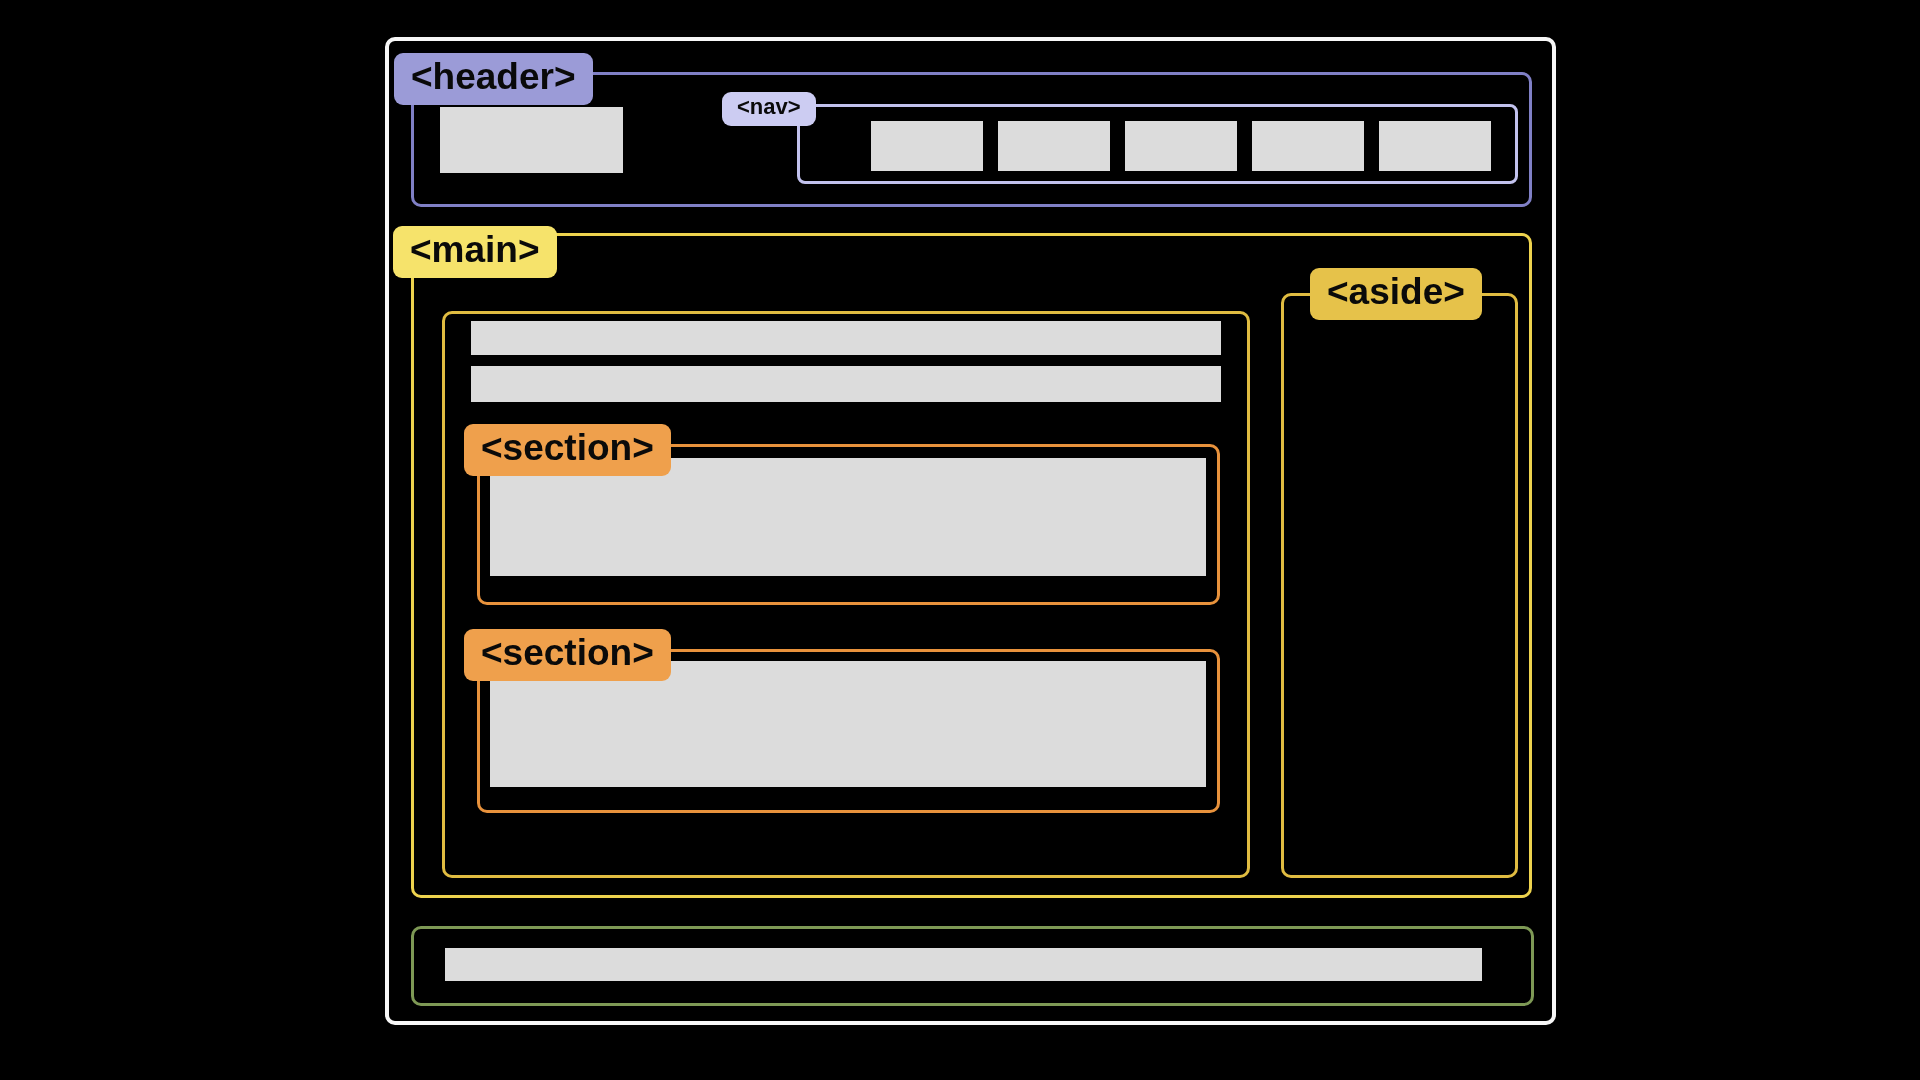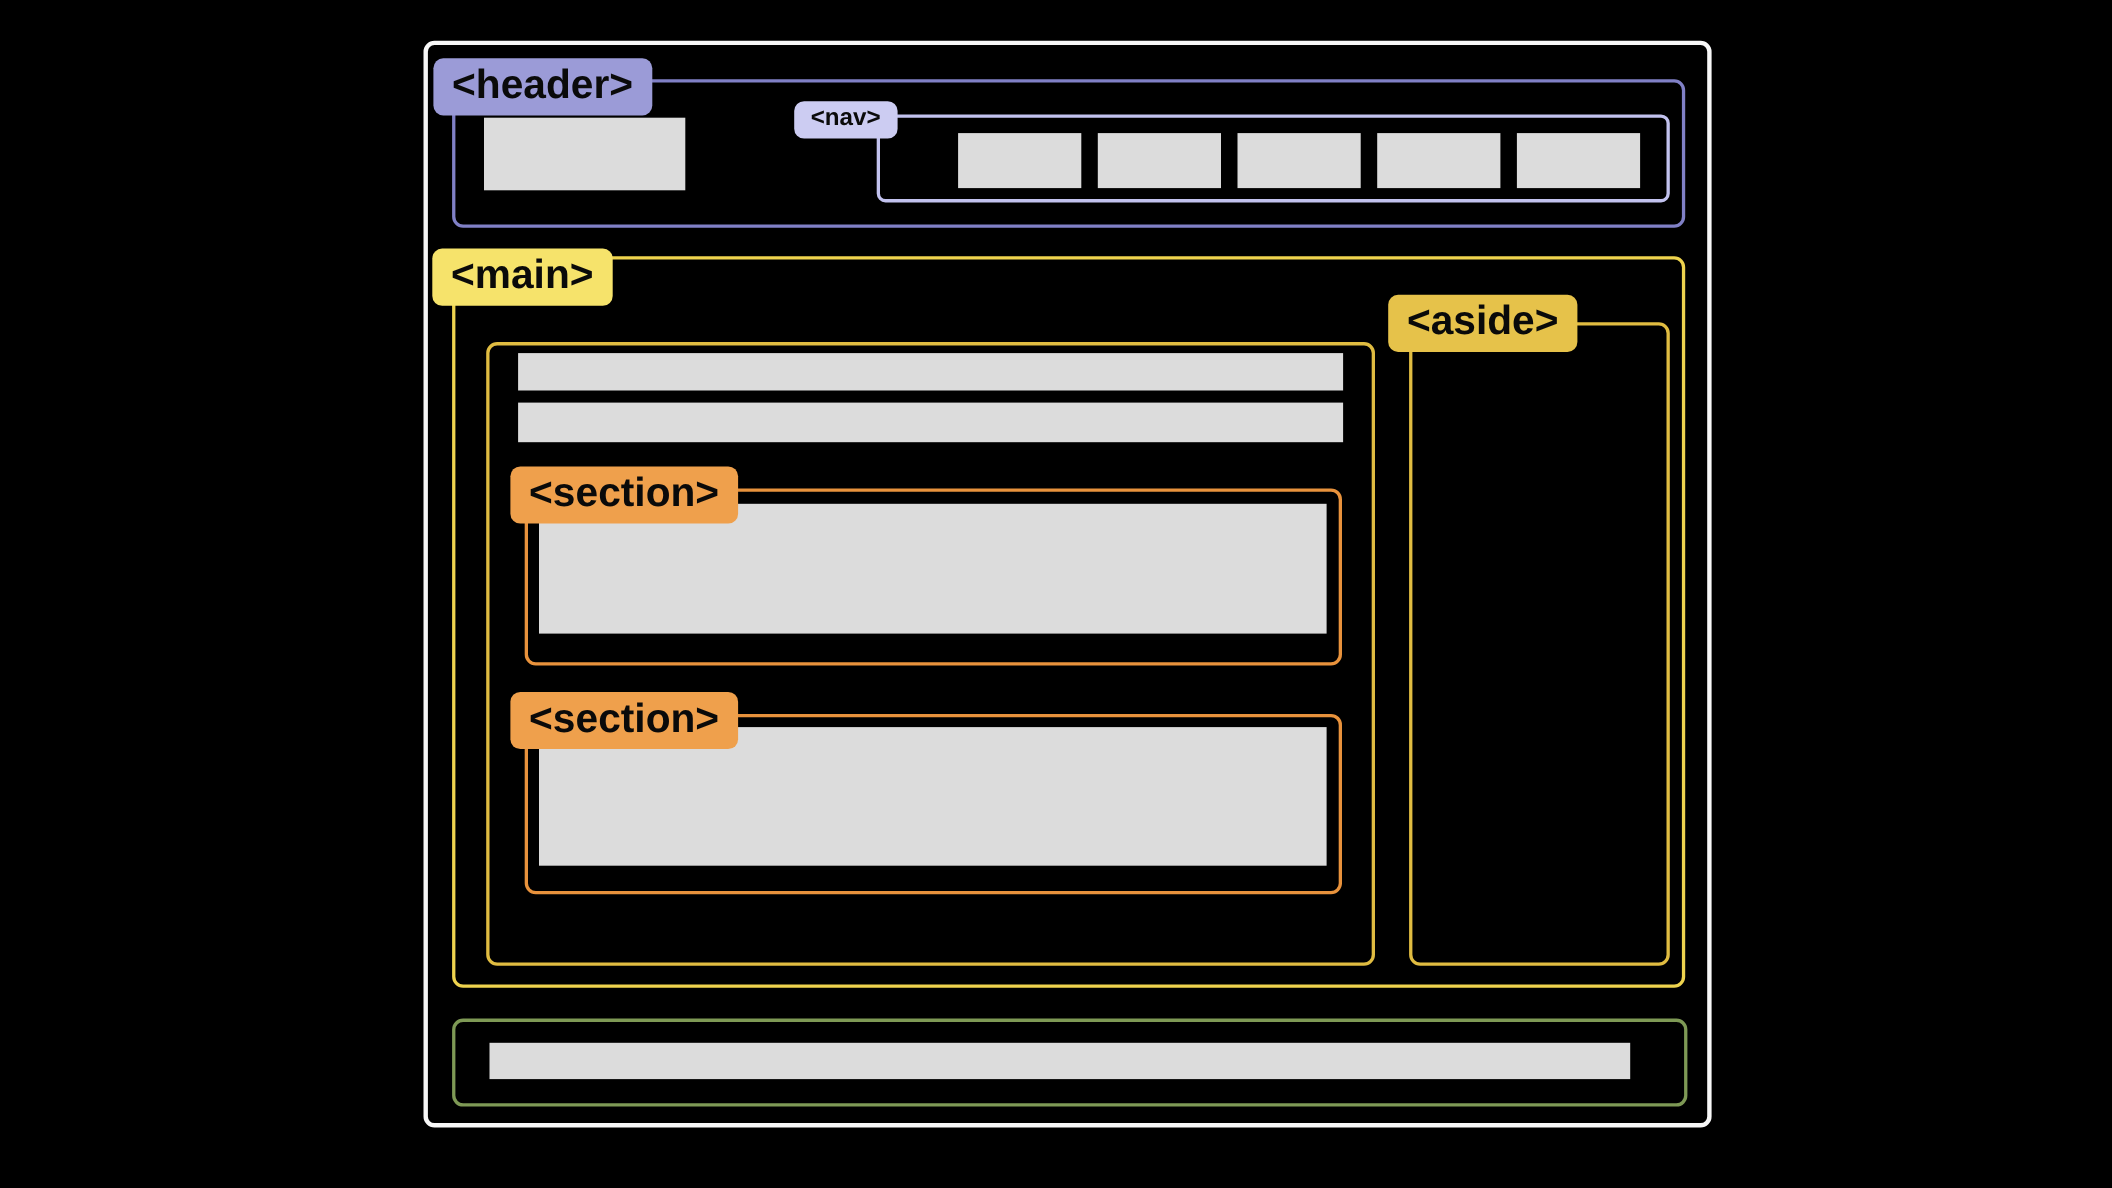--- a/index.html
+++ b/index.html
@@ -73,21 +73,21 @@
 
   .section-a-box  { left: 477px; top: 444px; width: 743px; height: 161px; border: 3px solid var(--section_border, #e8923c); }
   .section-a-label{ left: 464px; top: 424px; background: var(--section_label, #efa04c); }
   .section-a-fill { left: 490px; top: 458px; width: 716px; height: 118px; }
 
   .section-b-box  { left: 477px; top: 649px; width: 743px; height: 164px; border: 3px solid var(--section_border, #e8923c); }
   .section-b-label{ left: 464px; top: 629px; background: var(--section_label, #efa04c); }
   .section-b-fill { left: 490px; top: 661px; width: 716px; height: 126px; }
 
   .aside-box    { left: 1281px; top: 293px; width: 237px; height: 585px; border: 3px solid var(--aside_border, #e0bc41); }
-  .aside-label  { left: 1262px; top: 268px; background: var(--aside_label, #e6c24a); }
+  .aside-label  { left: 1310px; top: 268px; background: var(--aside_label, #e6c24a); }
 
   
   .footer-box   { left: 411px; top: 926px; width: 1123px; height: 80px; border: 3px solid var(--footer_border, #7e9955); }
   .footer-label { left: 396px; top: 902px; background: var(--footer_label, #8fa768); }
   .footer-bar   { left: 445px; top: 948px; width: 1037px; height: 33px; }
 </style>
 </head>
 <body>
 
 <div class="stage">

